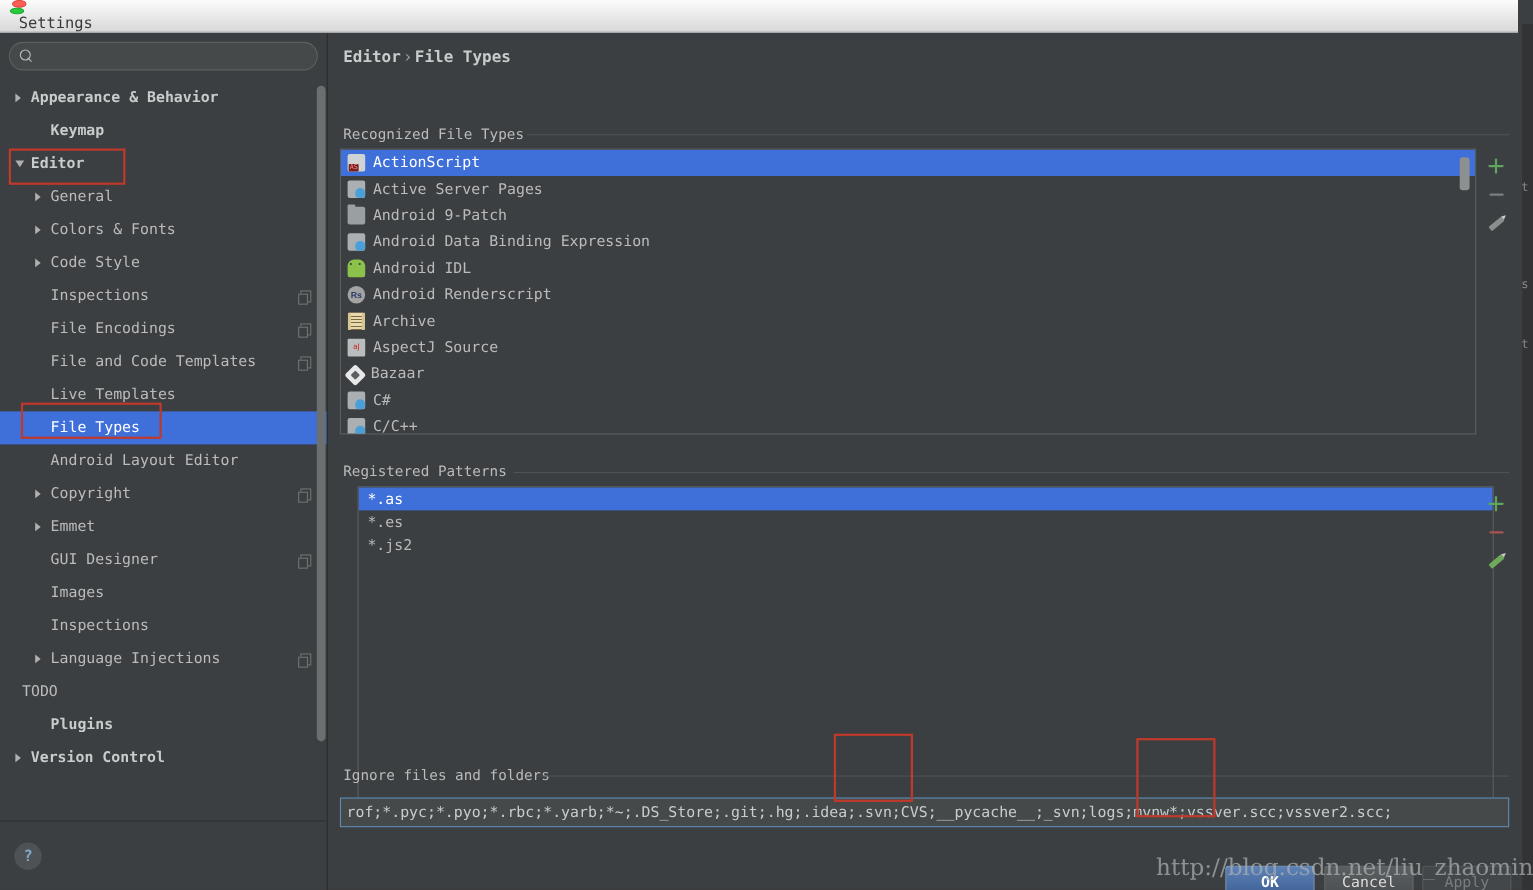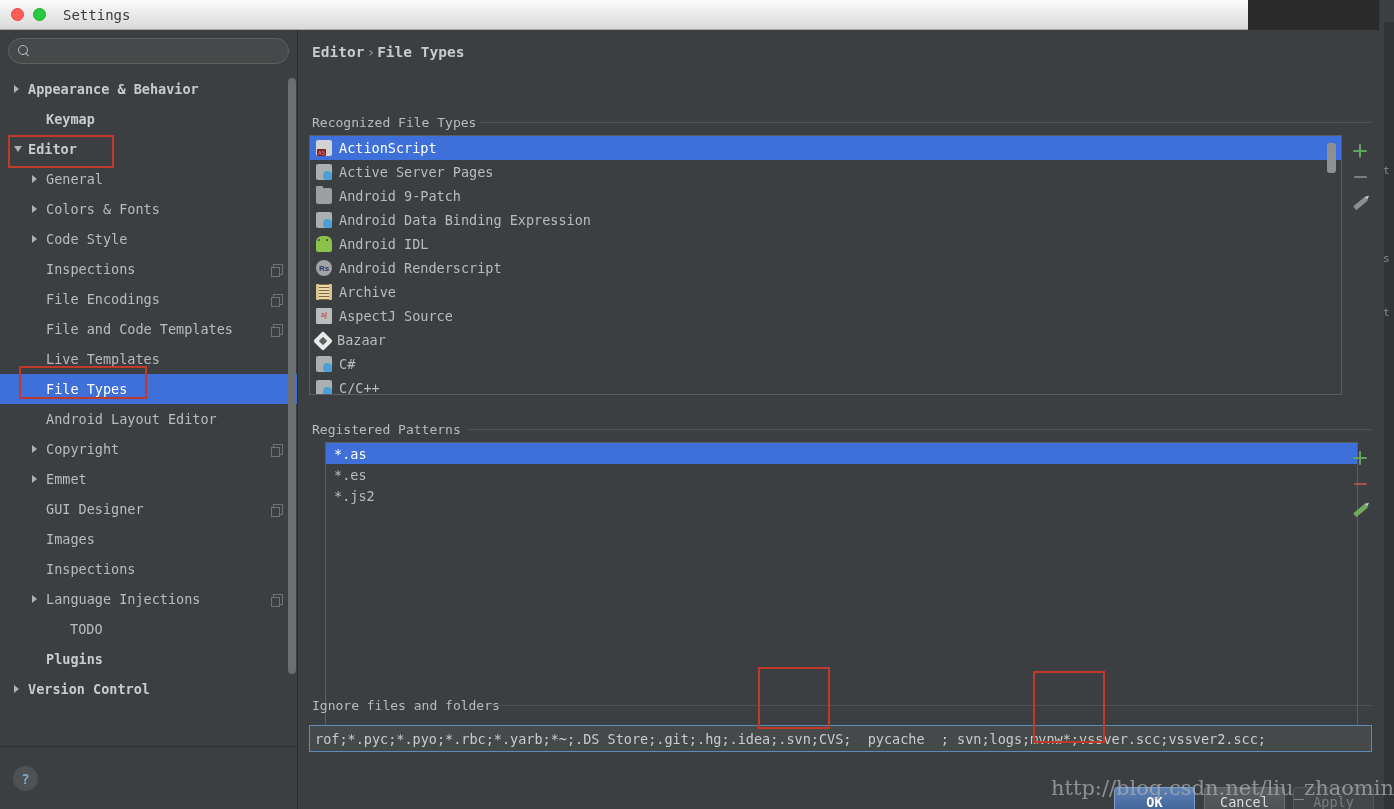--- a/index.html
+++ b/index.html
@@ -19,24 +19,24 @@
   .bg-window-strip {
     position: absolute; left: 1384px; top: 22px; width: 10px; height: 787px;
     background: #313335;
   }
   .bg-glyph {
     position: absolute; color: #8a8a8a; font-size: 11px; left: 1383px;
   }
 
   
   .titlebar {
-    position: absolute; left: 0; top: 0; width: 1248px; height: 30px;
+    position: absolute; left: 0; top: 0; width: 1380px; height: 30px;
     background: linear-gradient(#fbfbfb, #d8d8d8);
     border-bottom: 1px solid #a9a9a9;
-    display: flex; align-items: center;
+    display: flex;  flex-direction: column;
   }
   .tb-dot { width: 13px; height: 13px; border-radius: 50%; margin-left: 9px; }
   .tb-dot.red { background: #ff5f57; border: 1px solid #e0443e; margin-left: 11px; }
   .tb-dot.green { background: #28c840; border: 1px solid #1aab29; }
   .tb-title {
     margin-left: 17px; color: #3a3a3a; font-size: 14px;
     font-family: "DejaVu Sans Mono", "Liberation Mono", monospace;
   }
 
   
@@ -355,21 +355,21 @@
           </div>
           <div class="tree-item">
             <span class="ti-label" style="margin-left: 46px;">Inspections</span>
           </div>
           <div class="tree-item">
             <span class="arrow" style="left: 32px;"></span>
             <span class="ti-label" style="margin-left: 46px;">Language Injections</span>
             <span class="copy-badge"></span>
           </div>
           <div class="tree-item">
-            <span class="ti-label" style="margin-left: 70px;">TODO</span>
+            <span class="ti-label" style="margin-left: 20px;">TODO</span>
           </div>
           <div class="tree-item bold">
             <span class="ti-label" style="margin-left: 46px;">Plugins</span>
           </div>
           <div class="tree-item bold">
             <span class="arrow" style="left: 14px;"></span>
             <span class="ti-label" style="margin-left: 28px;">Version Control</span>
           </div>
         </div>
       <div class="sb-scroll"></div>

